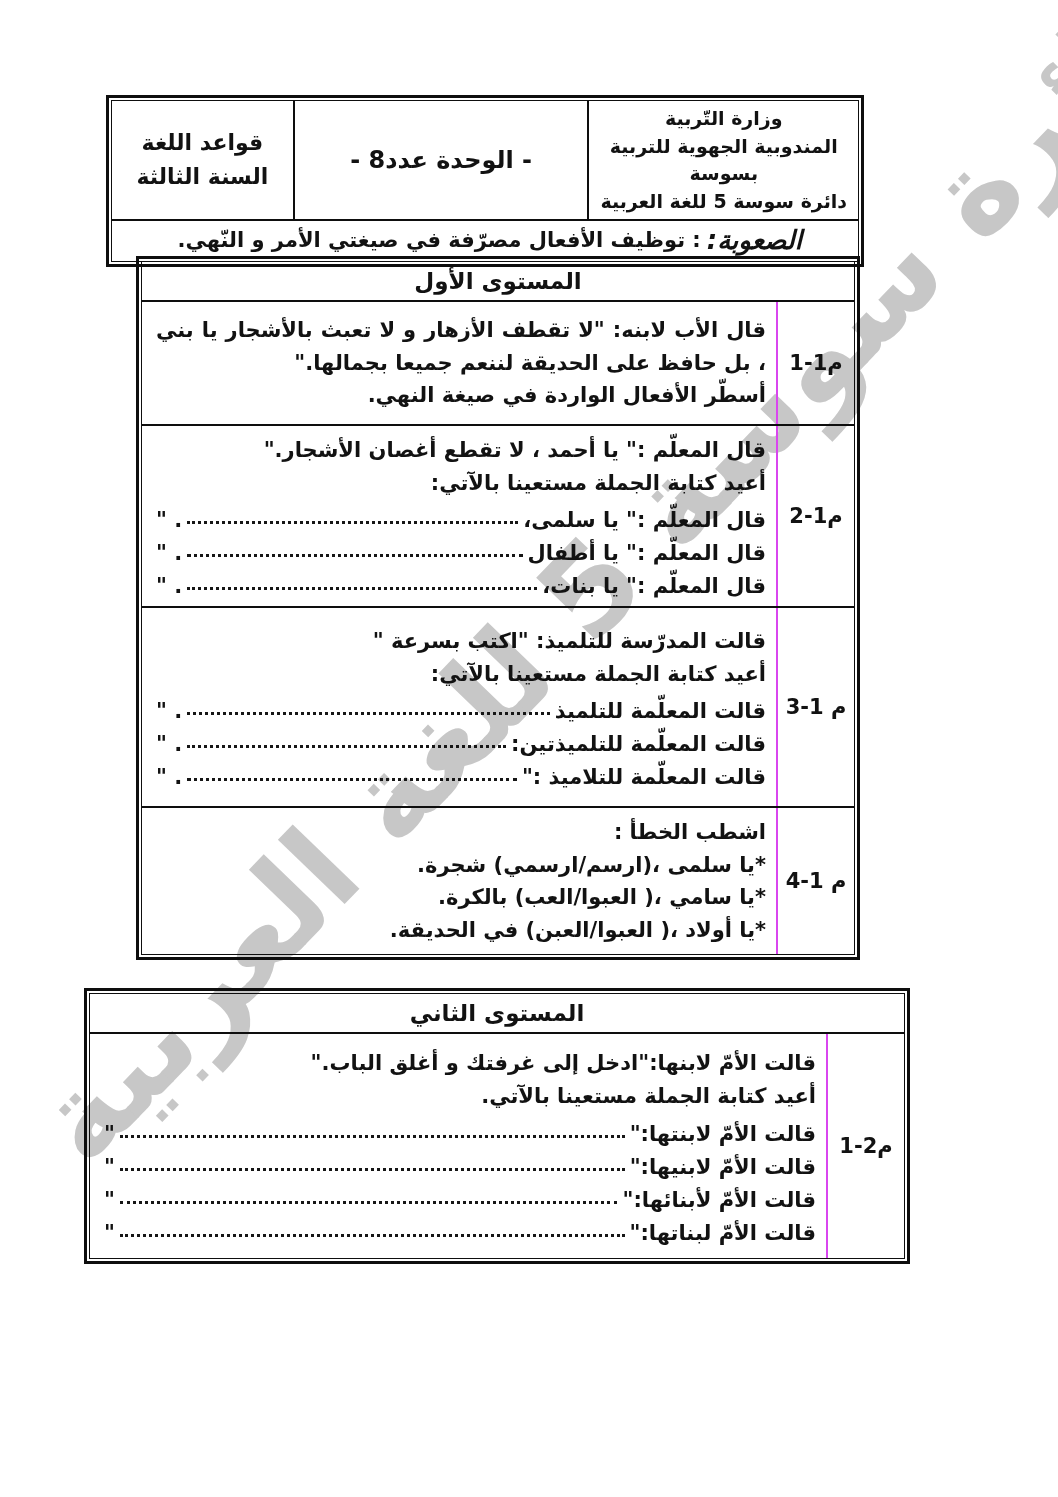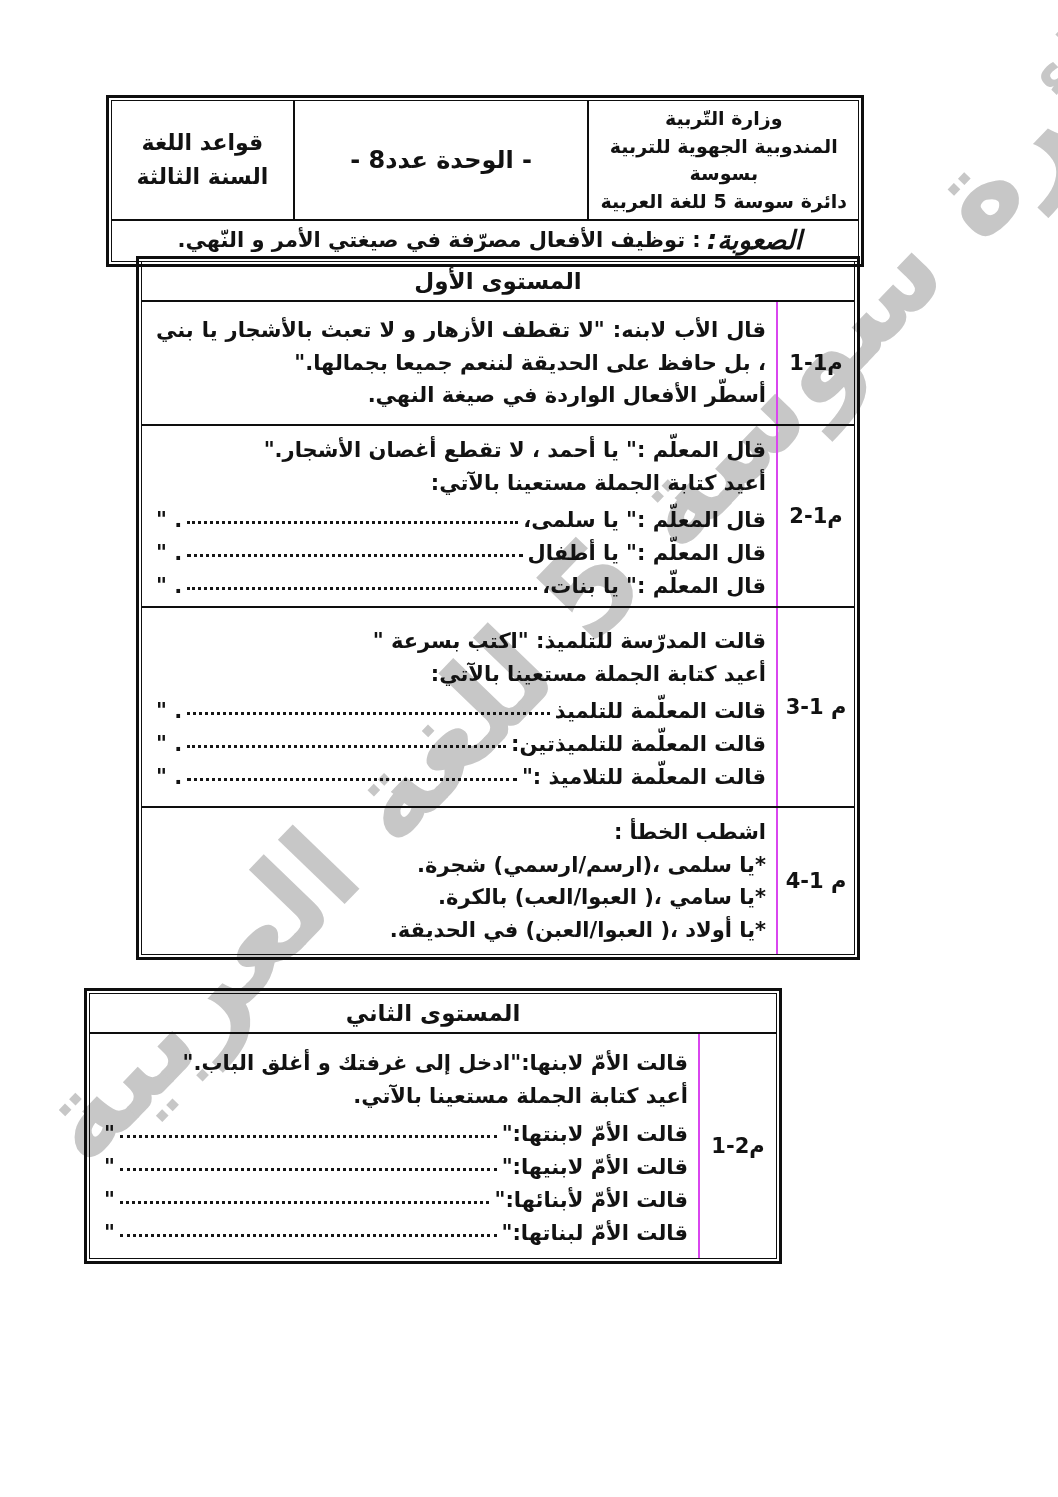--- a/index.html
+++ b/index.html
@@ -48,21 +48,21 @@
   .diffrow {
     border-top: 2px solid #0e0e0e;
     min-height: 42px;
     display: flex; align-items: center;
     padding: 3px 56px 5px 8px;
   }
   .diff-label { font-size: 26px; margin-left: 6px; font-style: italic; }
   .diff-text { font-size: 21px; }
   
   .section1 { position: absolute; left: 92px; top: 256px; width: 724px; margin-left: 44px; }
-  .section2 { position: absolute; left: 84px; top: 988px; width: 698px; }
+  .section2 { position: absolute; left: 84px; top: 988px; width: 826px; }
   .sec-title {
     min-height: 38px;
     display: flex; align-items: center; justify-content: center;
     font-size: 23px; text-align: center;
   }
   .xrow { display: flex; border-top: 2px solid #0e0e0e; }
   .xlabel {
     width: 78px; flex: 0 0 78px;
     border-left: 2px solid #d946ef;
     display: flex; align-items: center; justify-content: center;

